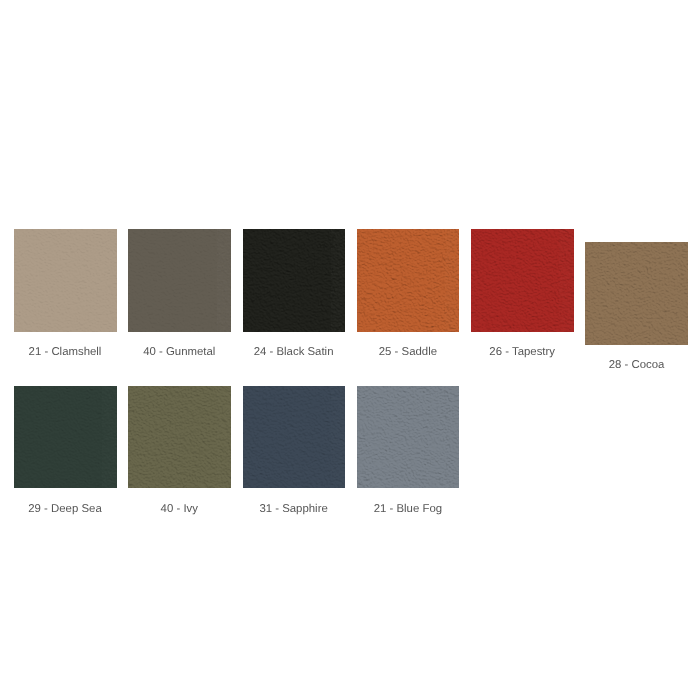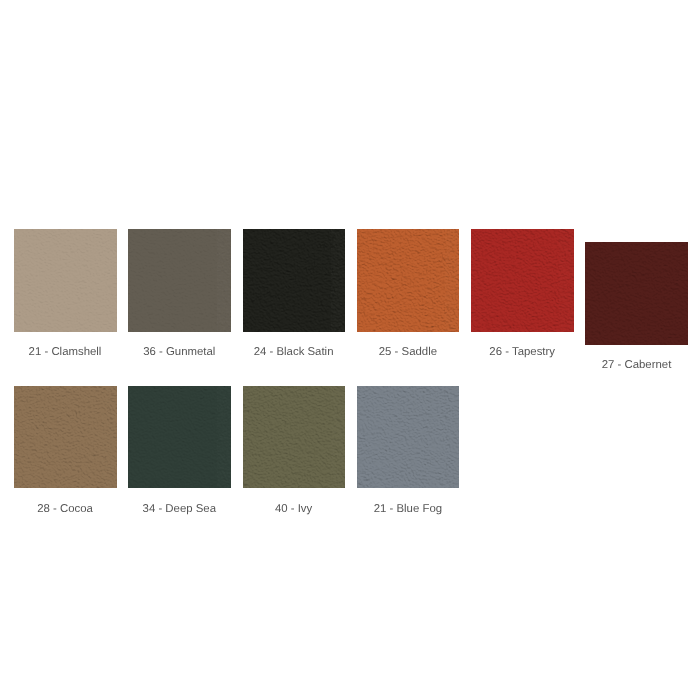--- a/index.html
+++ b/index.html
@@ -205,47 +205,47 @@
   </defs>
 </svg>
 
 <div id="swatch-grid" class="swatch-grid">
     <div class="swatch-cell">
       <div class="swatch-chip" style="background-color:#ac9b87;filter:url(#tex-flat)"></div>
       <div class="swatch-label">21 - Clamshell</div>
     </div>
     <div class="swatch-cell">
       <div class="swatch-chip" style="background-color:#625c51;filter:url(#tex-flat2)"></div>
-      <div class="swatch-label">36 - Gunmetal</div>
+      <div class="swatch-label">40 - Gunmetal</div>
     </div>
     <div class="swatch-cell">
       <div class="swatch-chip" style="background-color:#1c1d18;filter:url(#tex-strong)"></div>
       <div class="swatch-label">24 - Black Satin</div>
     </div>
     <div class="swatch-cell">
       <div class="swatch-chip" style="background-color:#b85a2a;filter:url(#tex-strong3)"></div>
       <div class="swatch-label">25 - Saddle</div>
     </div>
     <div class="swatch-cell">
       <div class="swatch-chip" style="background-color:#a52420;filter:url(#tex-medium)"></div>
       <div class="swatch-label">26 - Tapestry</div>
     </div>
     <div class="swatch-cell row2">
-      <div class="swatch-chip" style="background-color:#511c18;filter:url(#tex-medium2)"></div>
-      <div class="swatch-label">27 - Cabernet</div>
-    </div>
-    <div class="swatch-cell row2">
       <div class="swatch-chip" style="background-color:#8a6f51;filter:url(#tex-strong2)"></div>
       <div class="swatch-label">28 - Cocoa</div>
     </div>
     <div class="swatch-cell row2">
       <div class="swatch-chip" style="background-color:#2e3d36;filter:url(#tex-light)"></div>
-      <div class="swatch-label">34 - Deep Sea</div>
+      <div class="swatch-label">29 - Deep Sea</div>
     </div>
     <div class="swatch-cell row2">
       <div class="swatch-chip" style="background-color:#656348;filter:url(#tex-medium3)"></div>
       <div class="swatch-label">40 - Ivy</div>
+    </div>
+    <div class="swatch-cell row2">
+      <div class="swatch-chip" style="background-color:#3a4654;filter:url(#tex-fine)"></div>
+      <div class="swatch-label">31 - Sapphire</div>
     </div>
     <div class="swatch-cell row2">
       <div class="swatch-chip" style="background-color:#777f88;filter:url(#tex-wave2)"></div>
       <div class="swatch-label">21 - Blue Fog</div>
     </div>
 </div>
 
 </body></html>

